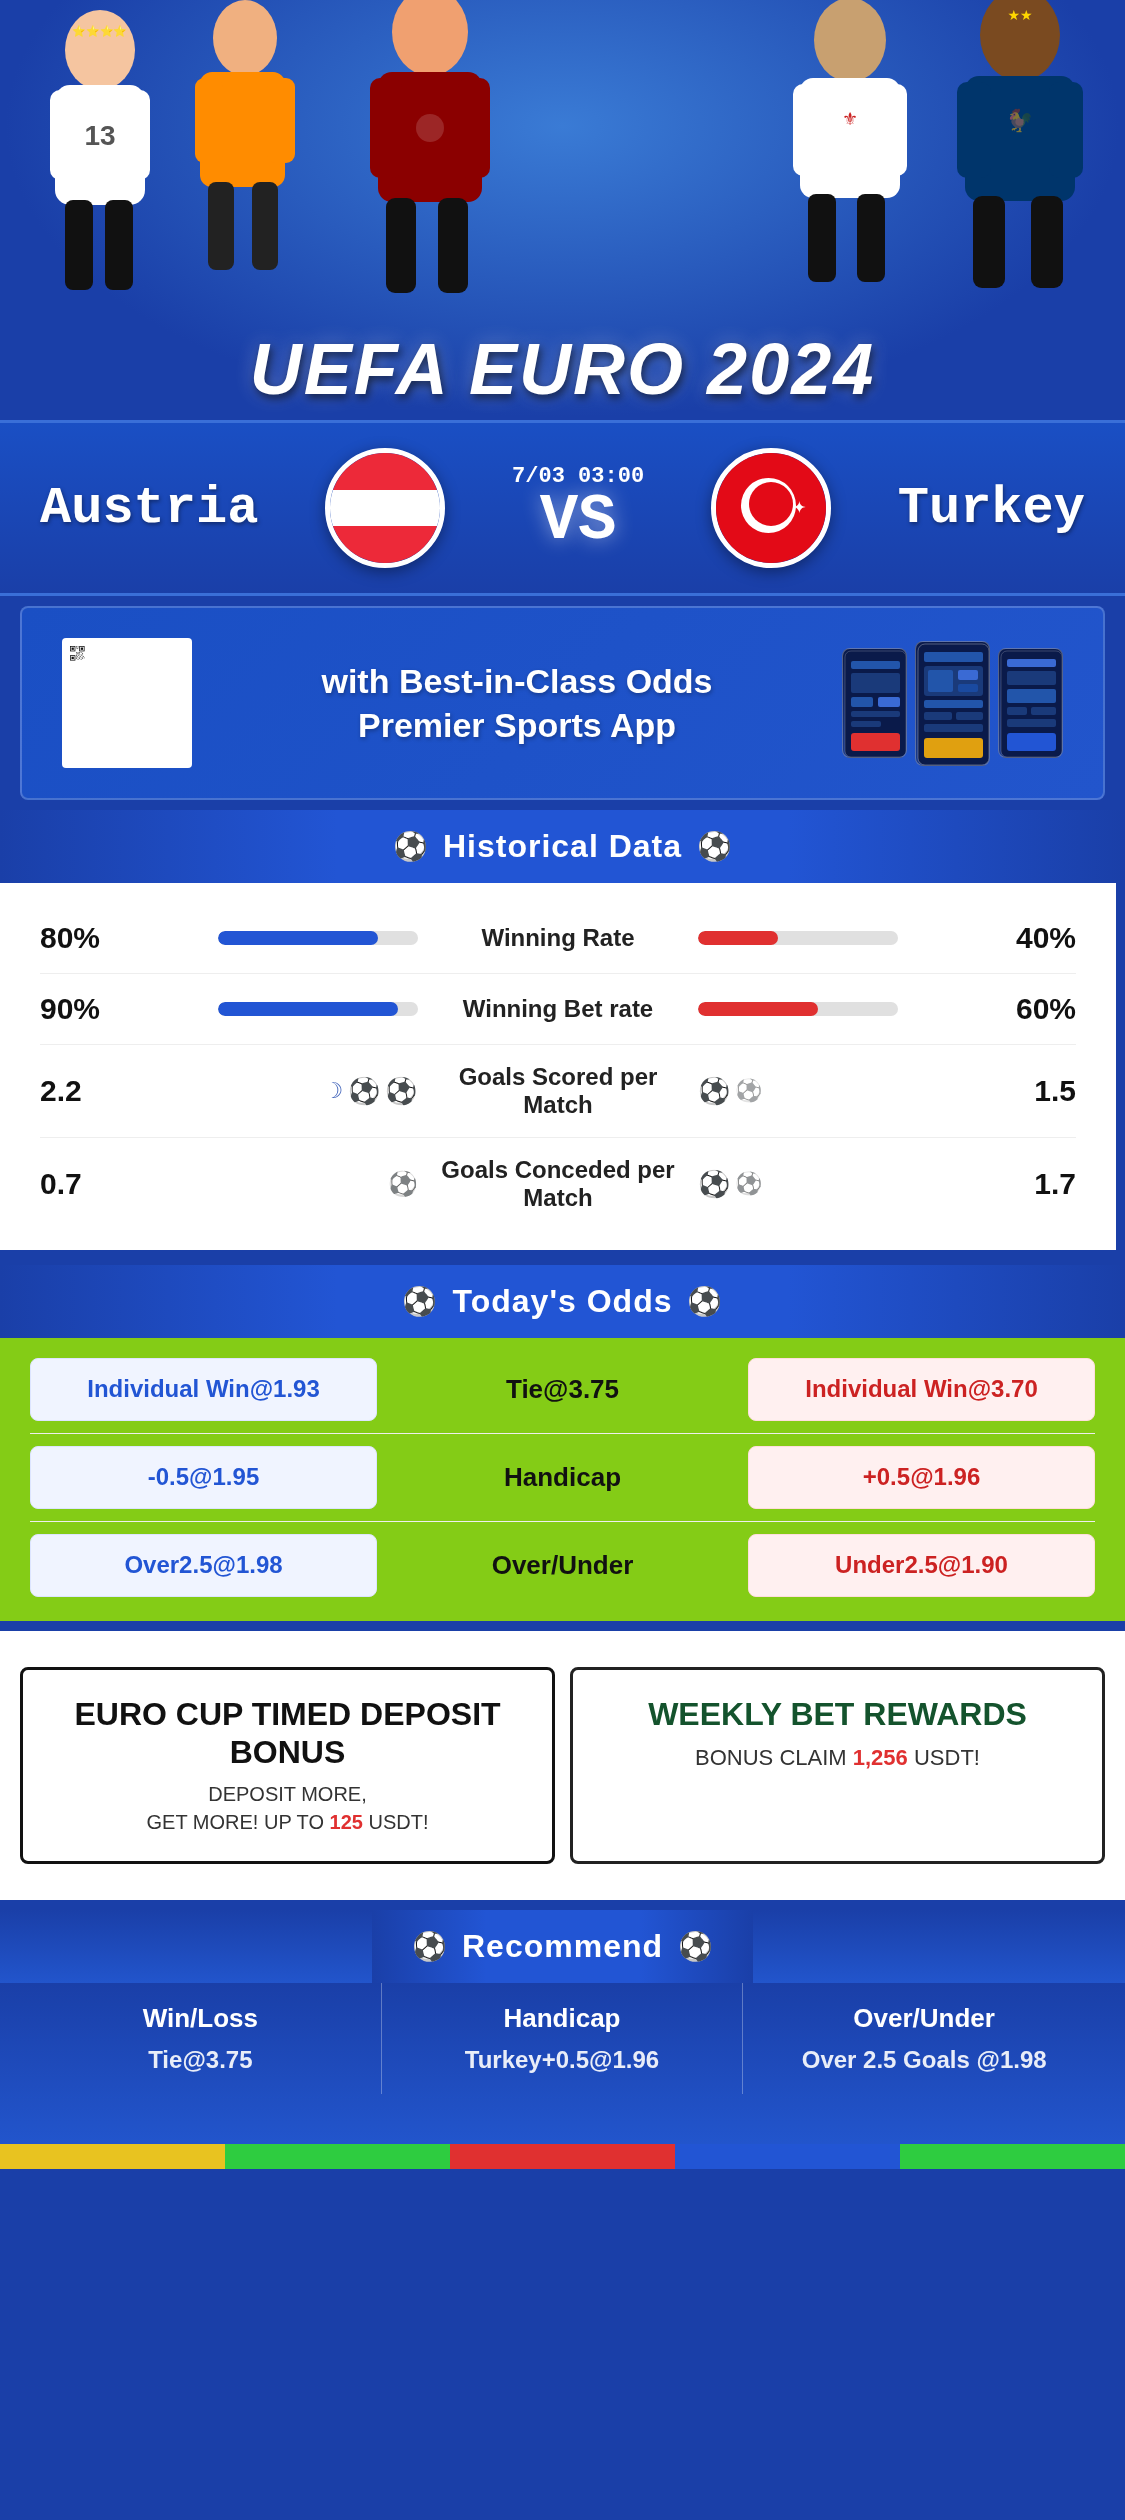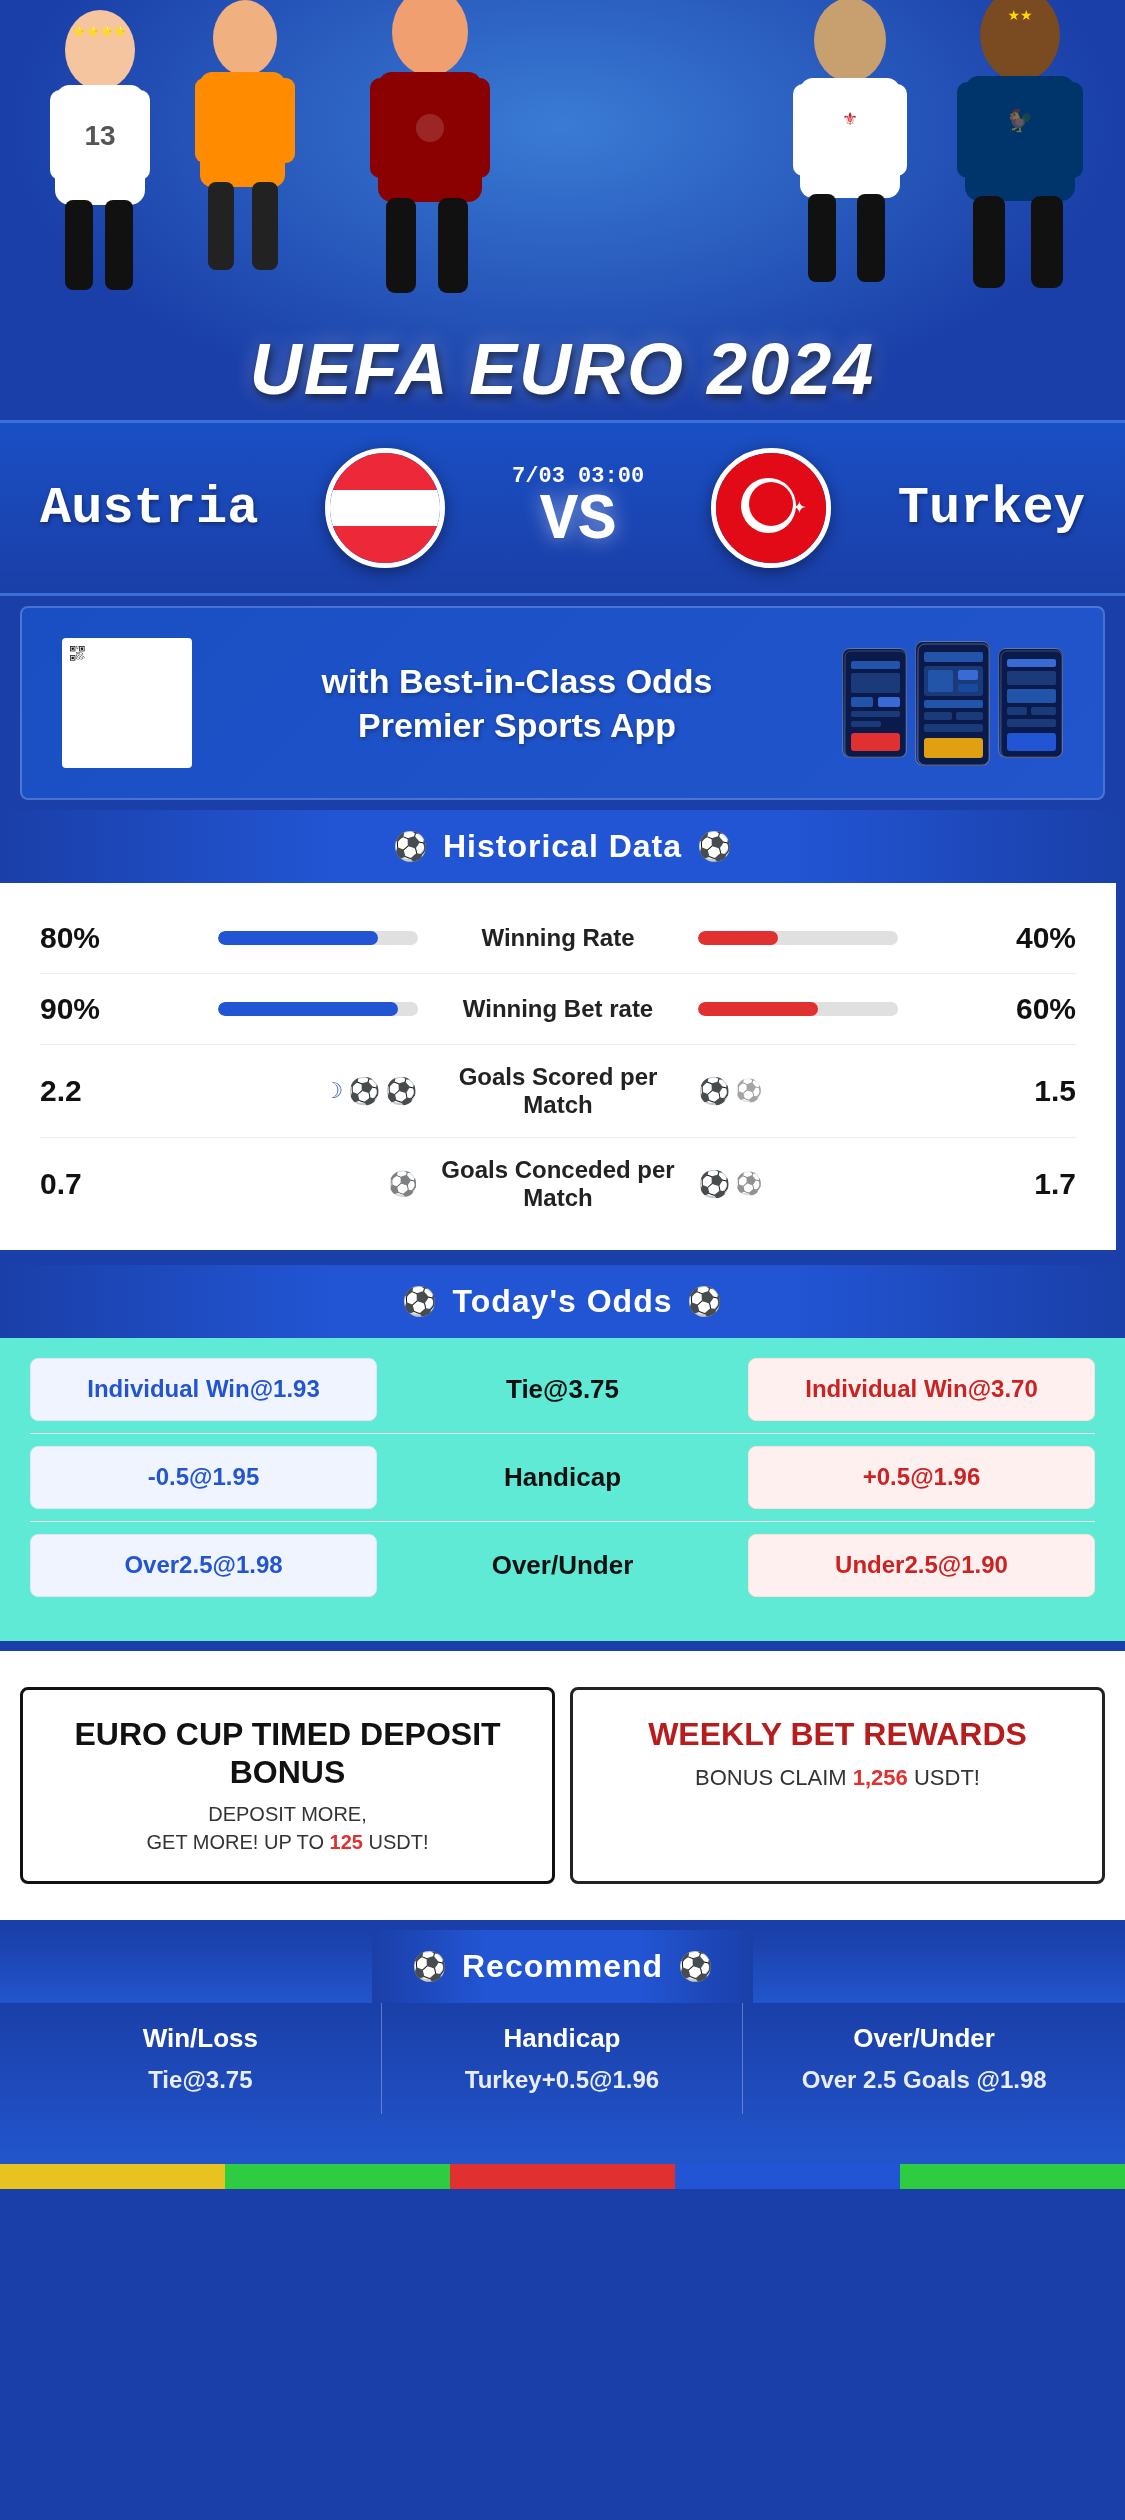--- a/index.html
+++ b/index.html
@@ -314,22 +314,22 @@
     .stat-right-val {
       width: 80px;
       font-size: 30px;
       font-weight: 700;
       color: #111;
       text-align: right;
     }
 
     
     .odds-section {
-      background: #5eead4;
-      padding: 0 0 24px 0;
+      background: #84cc16;
+      padding: 0 0 4px 0;
     }
     .odds-grid {
       display: grid;
       grid-template-columns: 1fr 1fr 1fr;
       gap: 12px;
       padding: 20px 30px;
     }
     .odds-cell {
       padding: 16px 12px;
       border-radius: 8px;
@@ -392,21 +392,21 @@
       line-height: 1.4;
       text-transform: uppercase;
     }
     .bonus-highlight {
       color: #e03030;
       font-weight: 900;
     }
     .weekly-title {
       font-size: 32px;
       font-weight: 900;
-      color: #b91c1c;
+      color: #14532d;
       text-transform: uppercase;
       line-height: 1.2;
     }
     .weekly-desc {
       font-size: 22px;
       color: #333;
       margin-top: 12px;
       text-transform: uppercase;
     }
 

